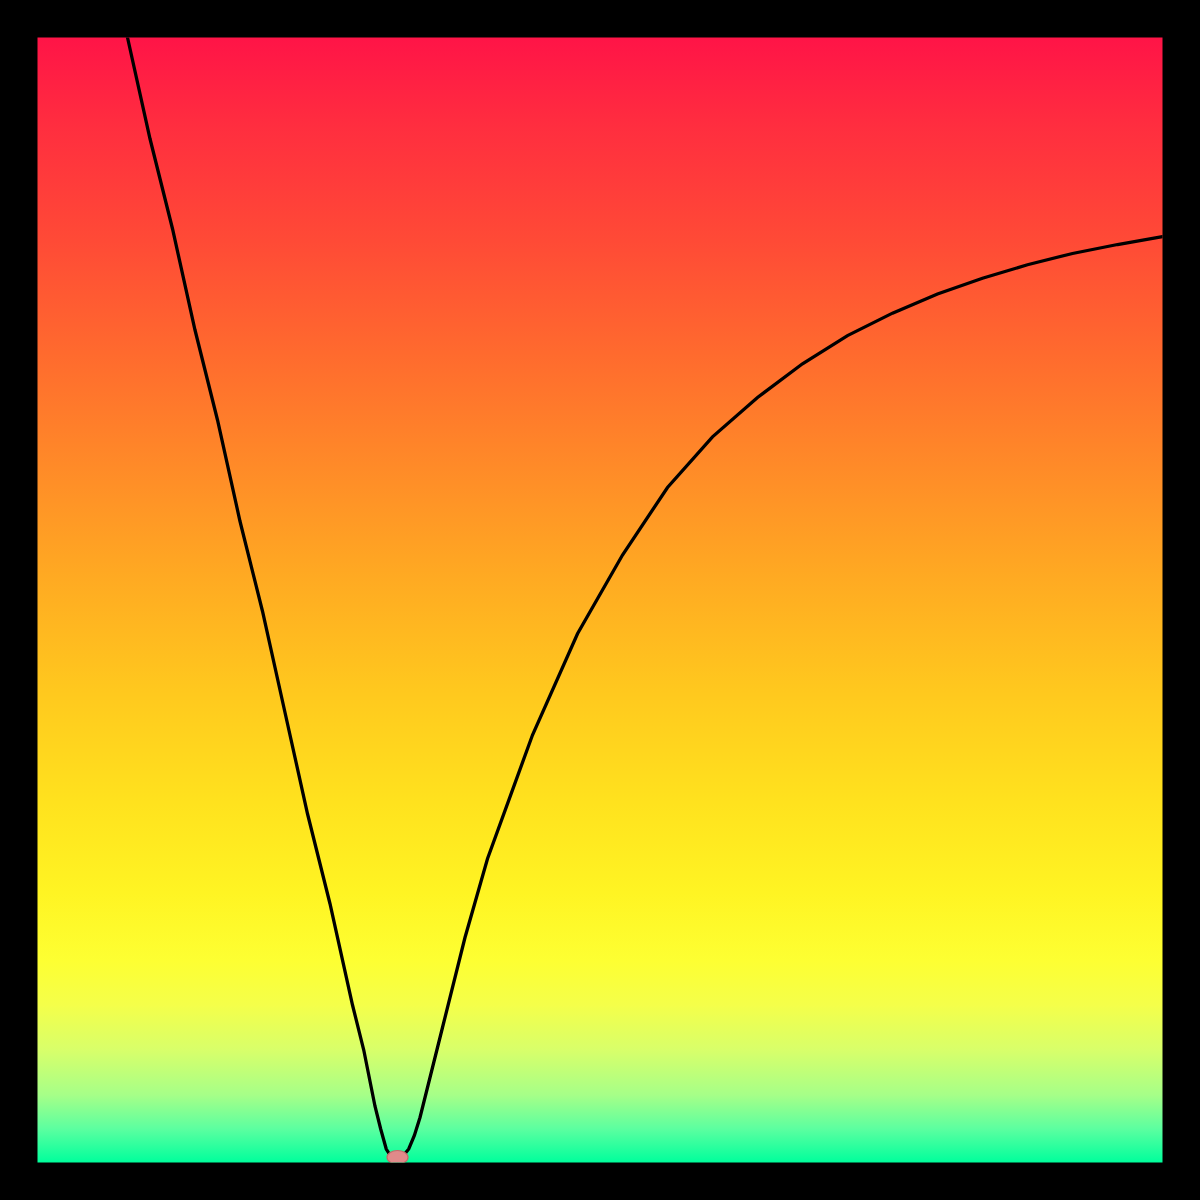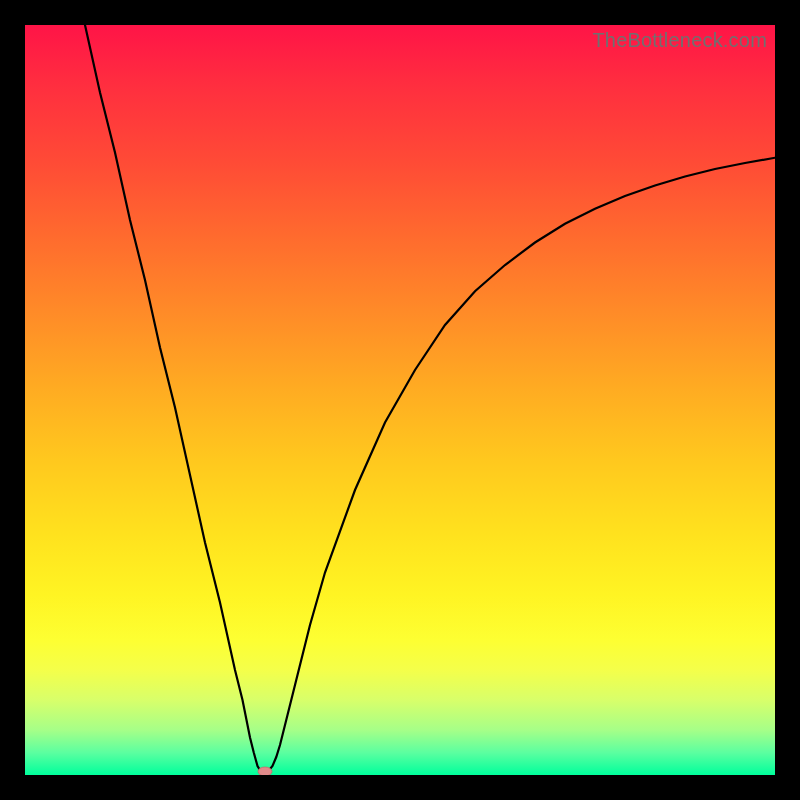--- a/index.html
+++ b/index.html
@@ -56,19 +56,18 @@
     width: 750px;
     height: 750px;
     pointer-events: none;
   }
 </style>
 </head>
 <body>
 
 <div class="outer">
   <div class="inner">
-    <div class="watermark">TheBottleneck.com</div>
     <svg class="curve" viewBox="0 0 750 750" preserveAspectRatio="none">
       <path id="curve-path" fill="none" stroke="#000" stroke-width="2.2" stroke-linecap="round" d="M60.00 0.00 L75.00 67.50 L90.00 127.50 L105.00 195.00 L120.00 255.00 L135.00 322.50 L150.00 382.50 L165.00 450.00 L180.00 517.50 L195.00 577.50 L210.00 645.00 L217.50 675.00 L225.00 712.50 L228.75 727.50 L232.50 741.00 L236.25 747.00 L240.00 748.50 L243.75 745.50 L247.50 741.00 L251.25 732.00 L255.00 720.00 L262.50 690.00 L270.00 660.00 L285.00 600.00 L300.00 547.50 L330.00 465.00 L360.00 397.50 L390.00 345.00 L420.00 300.00 L450.00 266.25 L480.00 240.00 L510.00 217.50 L540.00 198.75 L570.00 183.75 L600.00 171.00 L630.00 160.50 L660.00 151.50 L690.00 144.00 L720.00 138.00 L750.00 132.75"></path>
       <ellipse id="min-marker" rx="7" ry="4.5" fill="#e08a8a" stroke="#c56a6a" stroke-width="0.8" cx="240.00" cy="746.50"></ellipse>
     </svg>
   </div>
 </div>
 
 </body></html>

